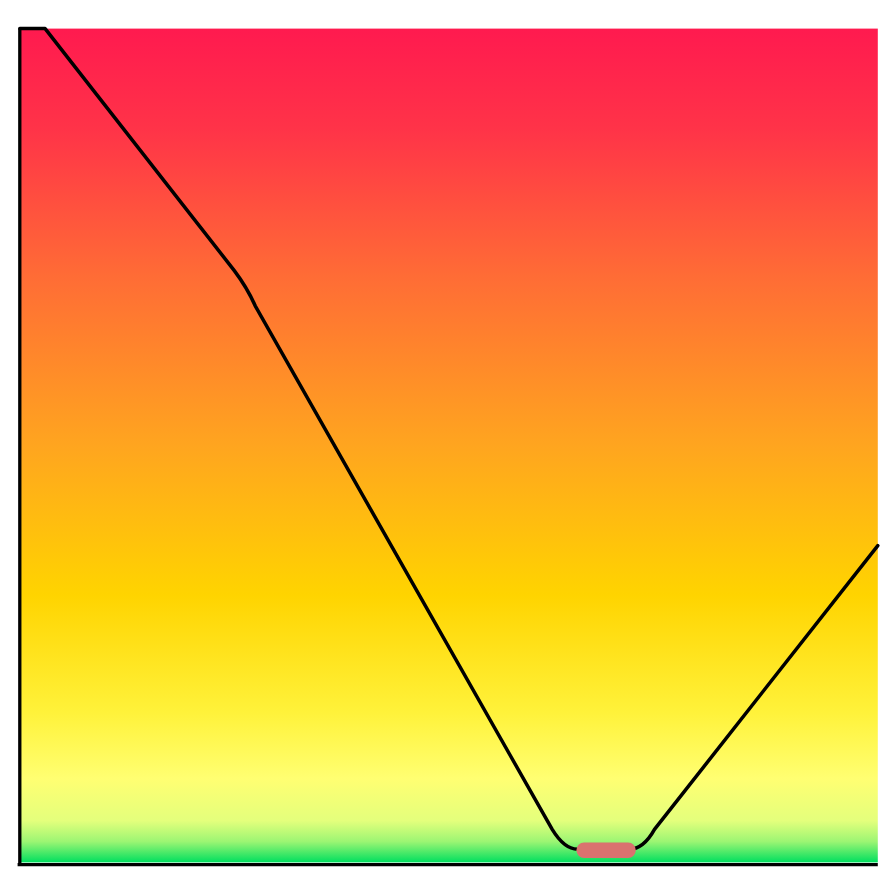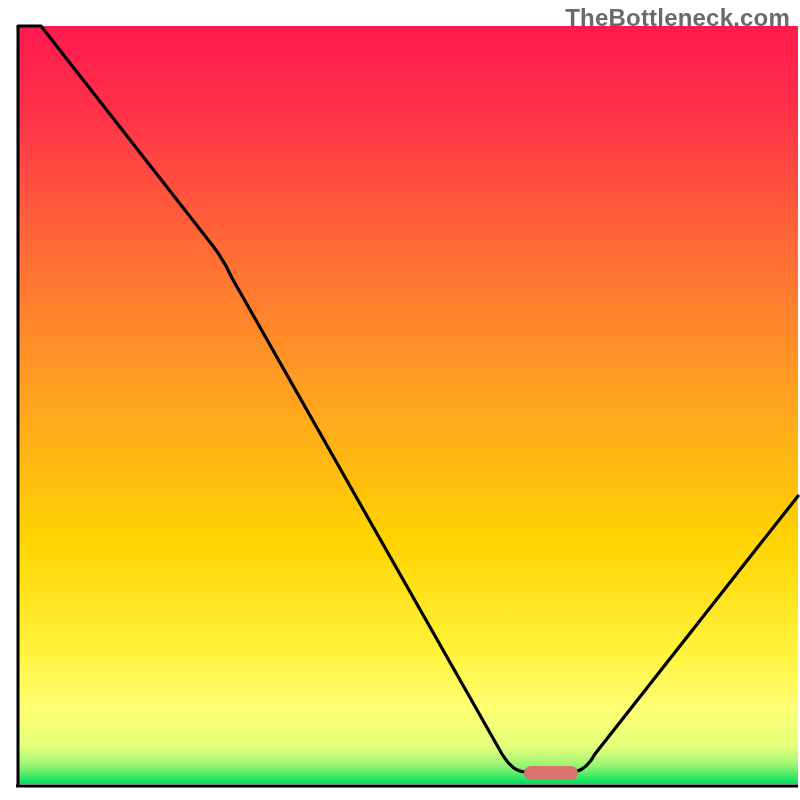--- a/index.html
+++ b/index.html
@@ -26,21 +26,20 @@
     letter-spacing: 0.2px;
   }
   svg {
     display: block;
   }
 </style>
 </head>
 <body>
 
 <div class="chart-container">
-  <div class="watermark">TheBottleneck.com</div>
 
   <svg width="800" height="800" viewBox="0 0 800 800">
     <defs>
       <linearGradient id="bg-grad" x1="0" y1="0" x2="0" y2="1">
         <stop offset="0%" stop-color="#ff1a4f"></stop>
         <stop offset="12%" stop-color="#ff3348"></stop>
         <stop offset="30%" stop-color="#ff6d35"></stop>
         <stop offset="50%" stop-color="#ffa51f"></stop>
         <stop offset="68%" stop-color="#ffd400"></stop>
         <stop offset="82%" stop-color="#fff23a"></stop>

